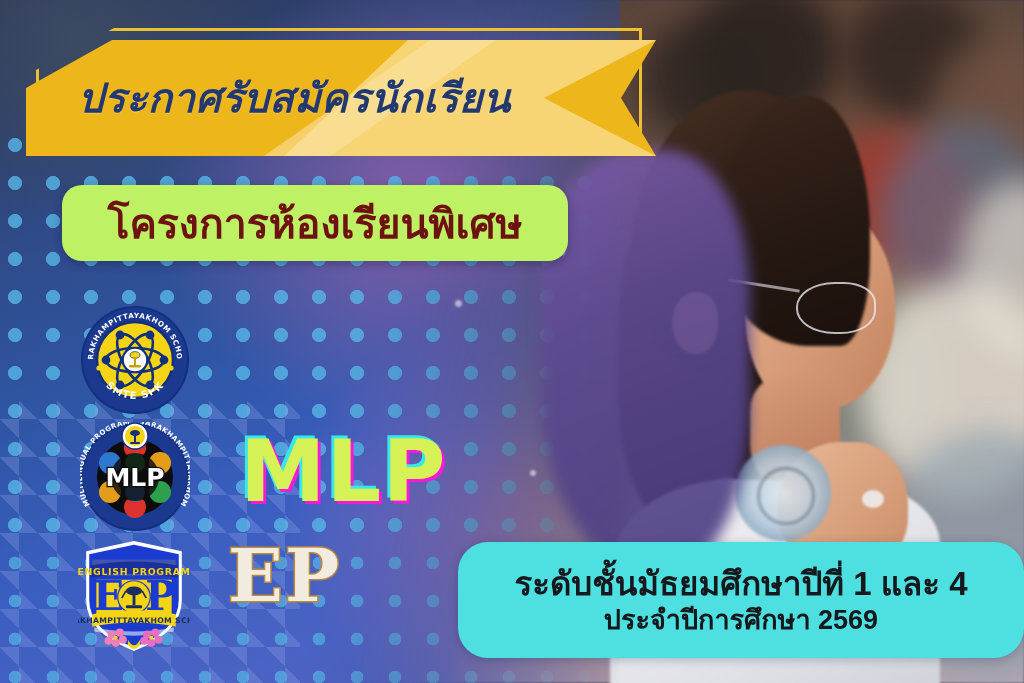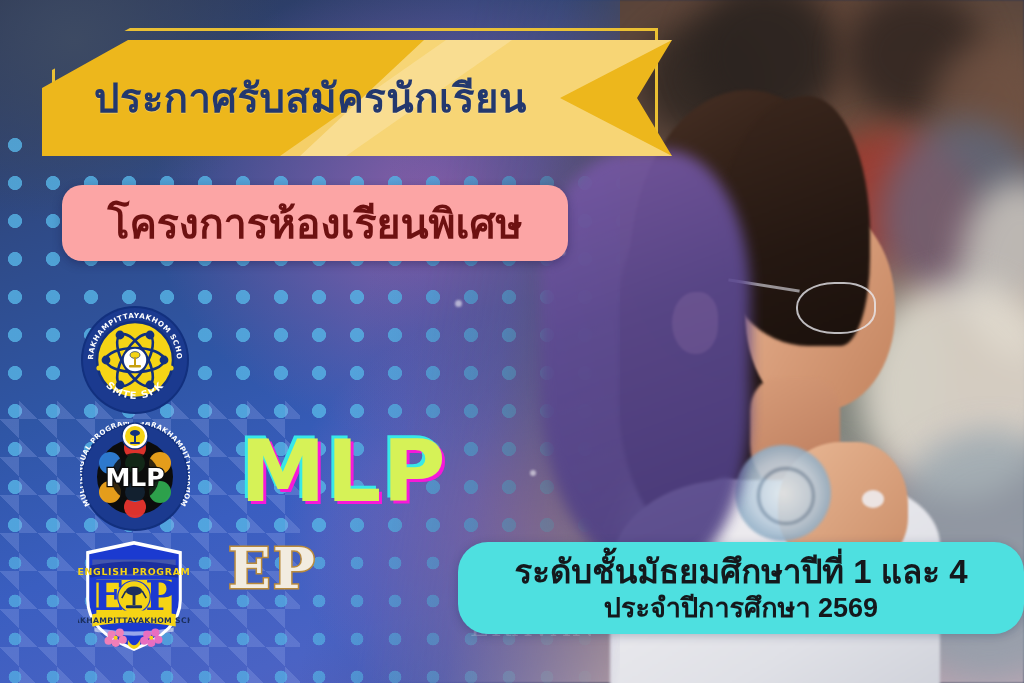--- a/index.html
+++ b/index.html
@@ -144,21 +144,21 @@
     background-size:38px 38px;background-position:19px 19px;
     opacity:.55;
   }
   .dotfade{
     position:absolute;left:0;top:120px;width:620px;height:563px;
     background:linear-gradient(100deg, rgba(0,0,0,0) 55%, rgba(46,70,140,.25) 72%, rgba(60,70,140,.45) 88%, rgba(70,70,140,.6) 100%);
     pointer-events:none;
   }
 
   
-  .banner-wrap{position:absolute;left:24px;top:28px;width:660px;height:93px;}
+  .banner-wrap{position:absolute;left:8px;top:28px;width:660px;height:93px;font-style:italic;}
   .banner-stroke{
     position:absolute;left:28px;top:0;width:600px;height:110px;
     border:3px solid #f3c733;
     -webkit-clip-path:polygon(78px 0, 100% 0, 100% 100%, 0 100%, 0 42px);
             clip-path:polygon(78px 0, 100% 0, 100% 100%, 0 100%, 0 42px);
     opacity:.95;
   }
   .banner{
     position:absolute;left:18px;top:12px;width:630px;height:116px;
     background:#edb71c;
@@ -183,21 +183,21 @@
     position:absolute;left:70px;top:12px;width:520px;height:116px;
     display:flex;align-items:center;
     color:#23386e;font-size:40px;font-weight:bold;letter-spacing:.5px;
     white-space:nowrap;
     text-shadow:0 1px 0 rgba(255,255,255,.25);
   }
 
   
   .pill{
     position:absolute;left:62px;top:185px;width:506px;height:76px;
-    background:#fca5a5;border-radius:20px;
+    background:#bef264;border-radius:20px;
     box-shadow:0 3px 10px rgba(20,20,60,.35);
     display:flex;align-items:center;justify-content:center;
   }
   .pill span{
     color:#6d1111;font-size:41px;font-weight:bold;white-space:nowrap;
   }
 
   
   .logo{position:absolute;width:110px;height:110px;}
   .logo-smte{left:80px;top:305px;}
@@ -212,29 +212,29 @@
       3px 3px 0 #e8717d, 6px 6px 0 #ffffff, 9px 9px 0 #d84a5c,
       12px 12px 0 #ffffff, 15px 15px 0 #b83a4c;
     font-family:"DejaVu Sans","Liberation Sans",sans-serif;
   }
   .wm-mlp{
     left:240px;top:428px;font-size:86px;color:#d6f257;letter-spacing:1px;
     text-shadow:-3px -3px 0 #37e8e8, 3px 3px 0 #f51ad8;
     font-family:"DejaVu Sans","Liberation Sans",sans-serif;
   }
   .wm-ep{
-    left:228px;top:540px;font-size:56px;color:#f2ece0;letter-spacing:2px;
+    left:228px;top:540px;font-size:72px;color:#f2ece0;letter-spacing:2px;
     -webkit-text-stroke:3px #b98a3c;
     paint-order:stroke fill;
     font-family:"DejaVu Serif","Liberation Serif",serif;
   }
 
   
   .level{
-    position:absolute;left:458px;top:542px;width:566px;height:92px;
+    position:absolute;left:458px;top:542px;width:566px;height:116px;
     background:#4ee0e0;border-radius:30px;
     display:flex;flex-direction:column;align-items:center;justify-content:center;
     box-shadow:0 2px 10px rgba(10,30,70,.25);
   }
   .level .l1{color:#15181c;font-size:33px;font-weight:bold;white-space:nowrap;line-height:1.25;}
   .level .l2{color:#15181c;font-size:27px;font-weight:bold;white-space:nowrap;line-height:1.25;}
 
   
   .watermark{
     position:absolute;left:470px;top:612px;

